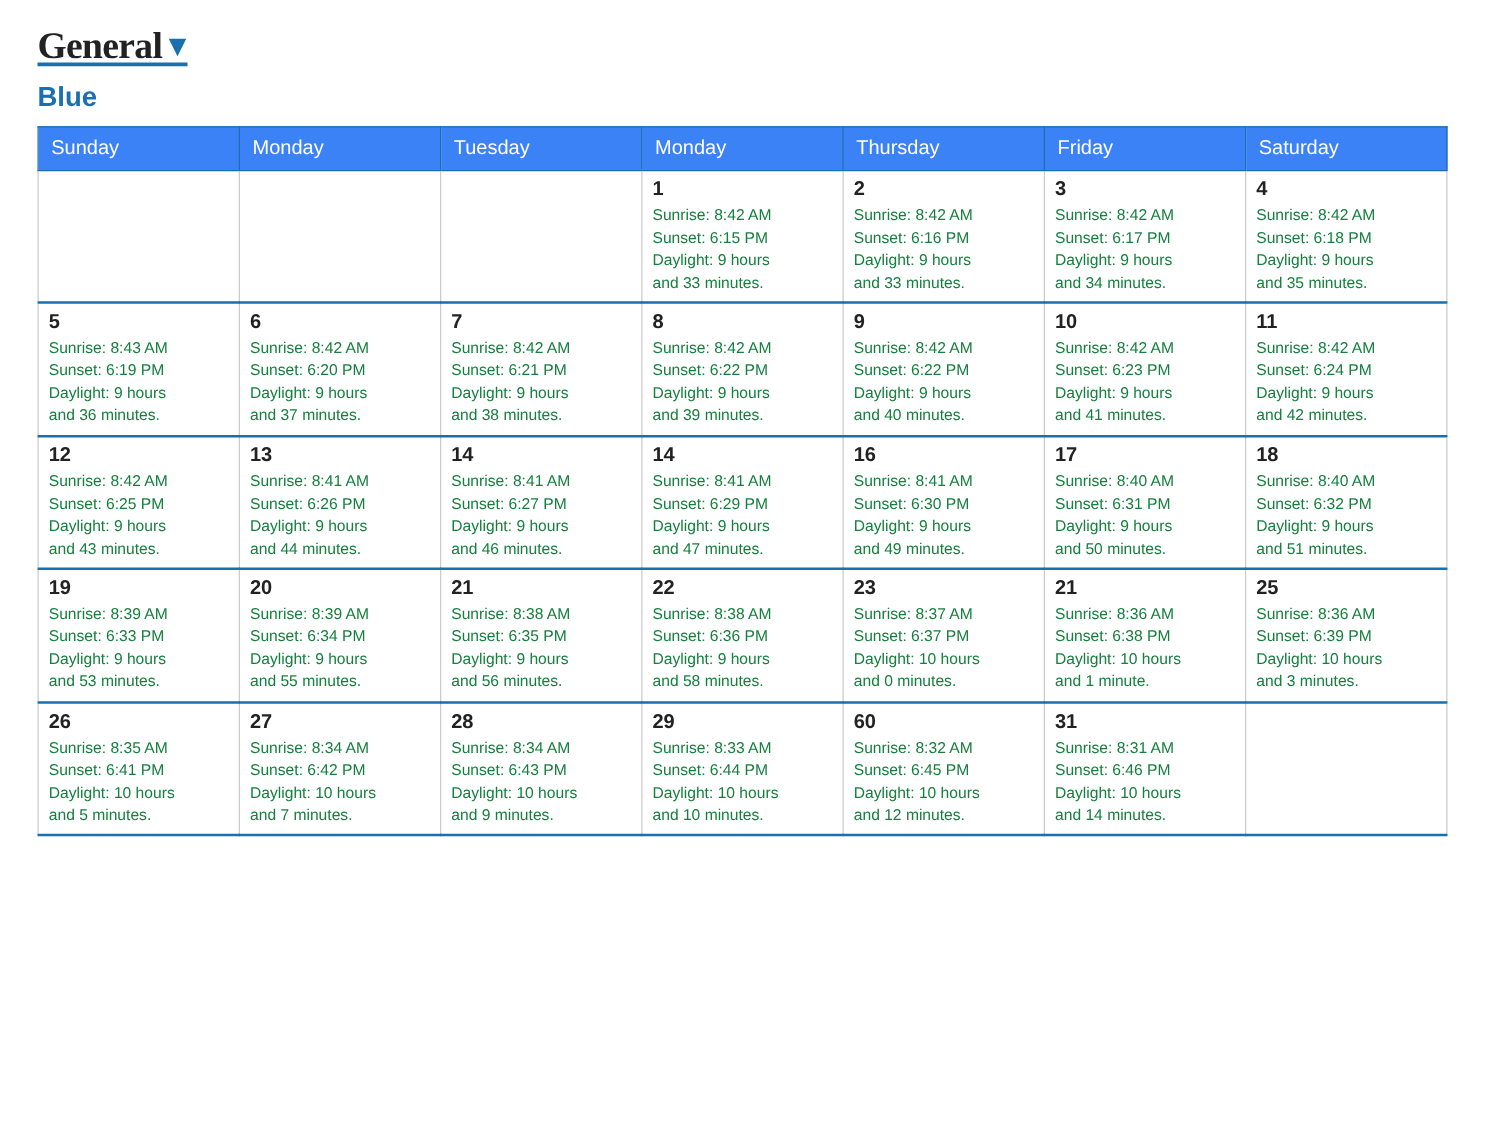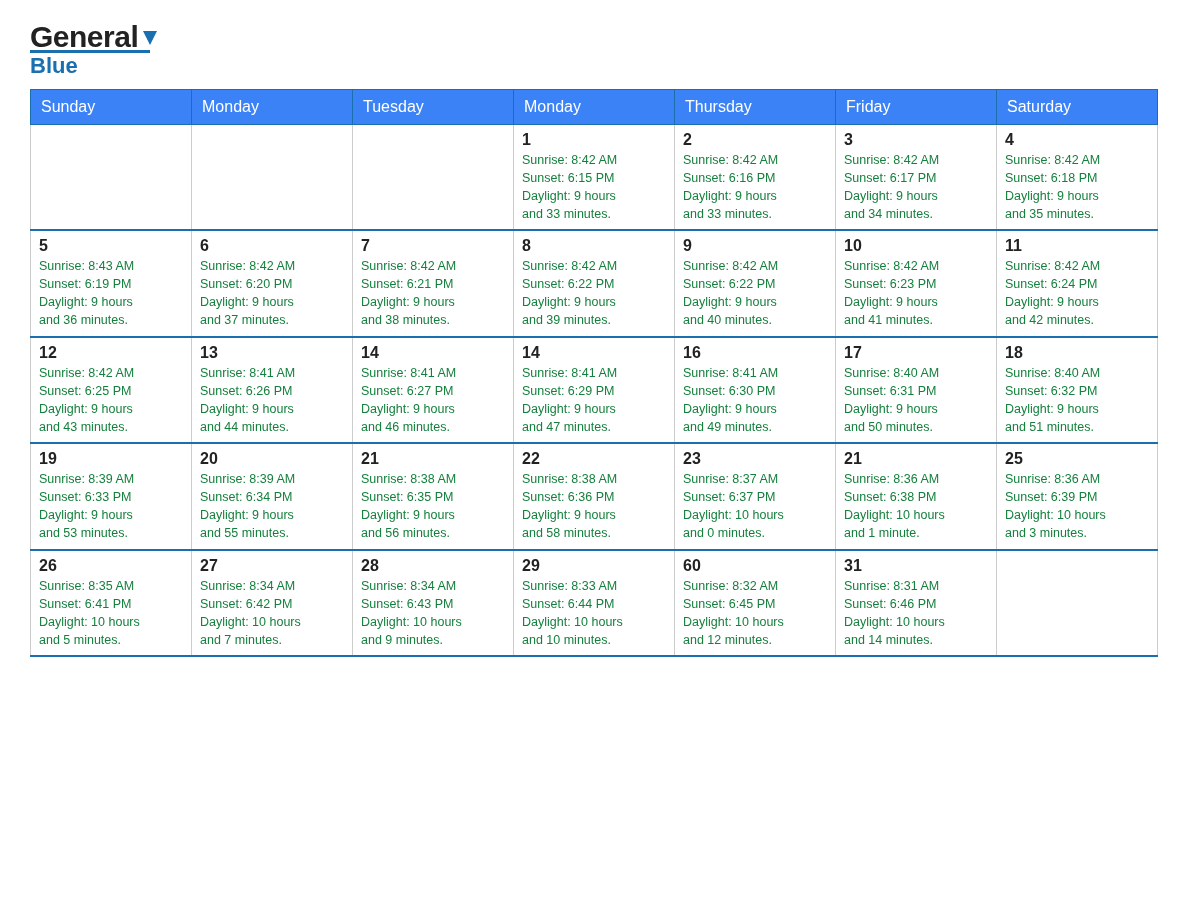--- a/index.html
+++ b/index.html
@@ -80,29 +80,29 @@
       display: flex;
       align-items: center;
     }
   </style>
 </head>
 <body>
 
 <div class="header-area">
   <div class="logo-area">
     <div class="logo-wrapper">
-      <span style="font-size:30px;font-weight:bold;color:#222;font-family:Liberation Sans, sans-serif;letter-spacing:-0.5px;">General</span>
+      <span style="font-size:30px;font-weight:bold;color:#222;font-family:Liberation Serif, serif;letter-spacing:-0.5px;">General</span>
       <svg width="22" height="22" viewBox="0 0 22 22" style="margin-left:1px;margin-top:2px;">
         <polygon points="4,4 18,4 11,18" fill="#1a6faf"></polygon>
       </svg>
     </div>
     <div style="display:flex;align-items:center;margin-top:-4px;">
       <div style="width:100%;height:2.5px;background:#1a6faf;width:120px;"></div>
     </div>
-    <div style="font-size:22px;font-weight:bold;color:#1a6faf;font-family:Arial,sans-serif;margin-top:0px;letter-spacing:0px;">Blue</div>
+    <div style="font-size:22px;font-weight:bold;color:#1a6faf;font-family:Arial,sans-serif;margin-top:12px;letter-spacing:0px;">Blue</div>
   </div>
   <div class="title-area">
     <h1></h1>
     <h2></h2>
   </div>
 </div>
 
 <table>
   <thead>
     <tr>

